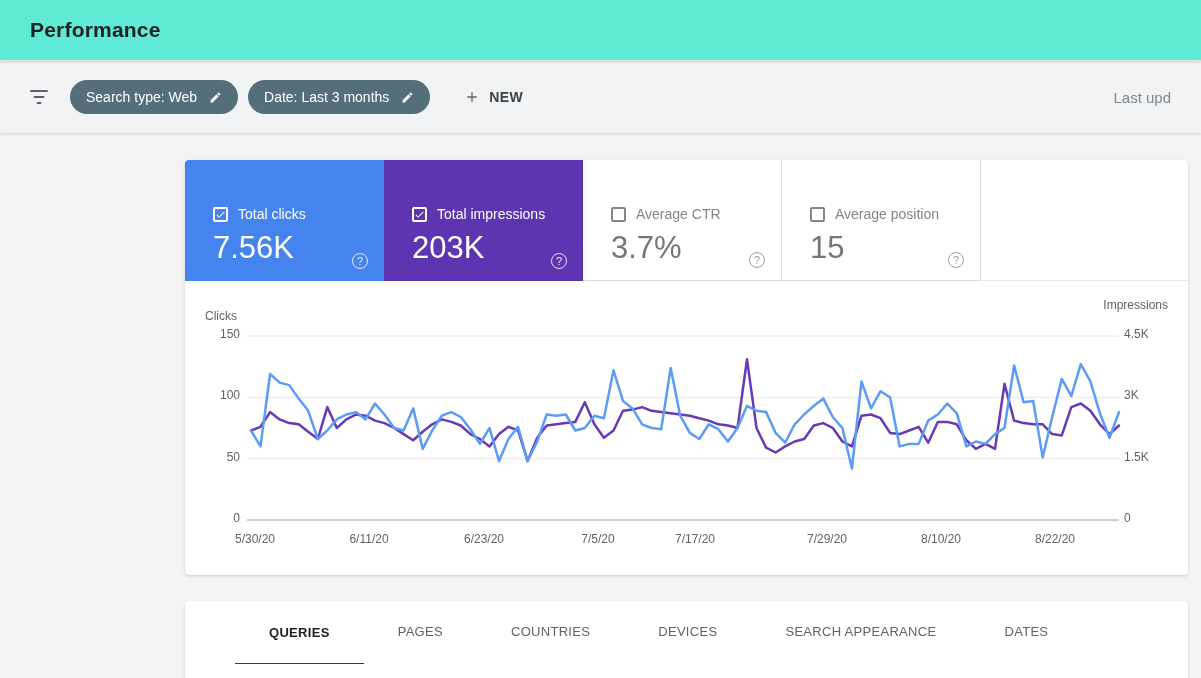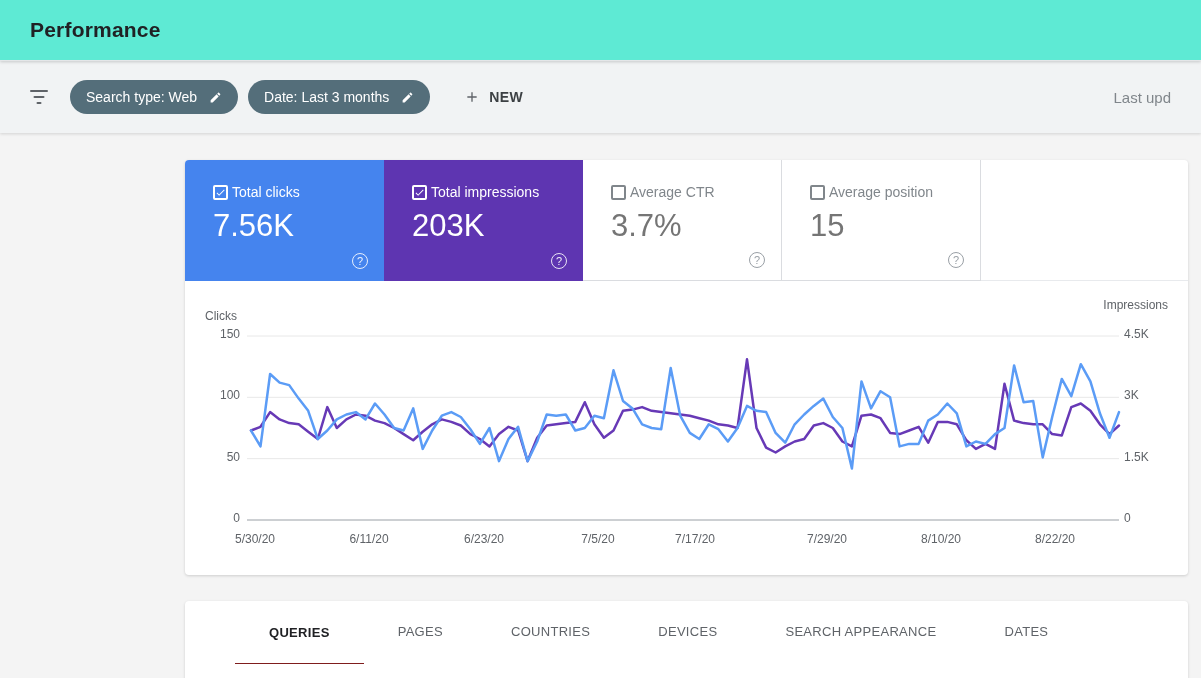--- a/index.html
+++ b/index.html
@@ -34,21 +34,21 @@
   .chart-card { left:185px; top:27px; width:1003px; height:415px; }
   .tabs-card { left:185px; top:468px; width:1003px; height:120px; }
 
   
   .tiles { display:flex; height:121px; }
   .tile { position:relative; width:199px; height:121px; cursor:pointer; }
   .tile-clicks { background:#4584ee; border-radius:4px 0 0 0; }
   .tile-impressions { background:#5e35b1; }
   .tile-plain { background:#fff; border-right:1px solid #dadce0; border-bottom:1px solid #dadce0; }
   .tile-filler { flex:1; border-bottom:1px solid #e8eaed; border-radius:0 4px 0 0; }
-  .tile-head { display:flex; align-items:center; gap:4px; padding:24px 0 0 28px; }
+  .tile-head { display:flex; align-items:center; gap:10px; padding:46px 0 0 28px; }
   .cb { width:15px; height:15px; border-radius:2px; display:flex; align-items:center;
     justify-content:center; flex:0 0 auto; cursor:pointer; }
   .cb-checked { border:2px solid #fff; }
   .cb-unchecked { border:2px solid #80868b; }
   .tile-label { font-size:14px; }
   .tile-colored .tile-label { color:#fff; }
   .tile-plain .tile-label { color:#80868b; }
   .tile-value { margin:8px 0 0 28px; font-size:31px; font-weight:400; }
   .tile-colored .tile-value { color:#fff; }
   .tile-plain .tile-value { color:#757575; }

